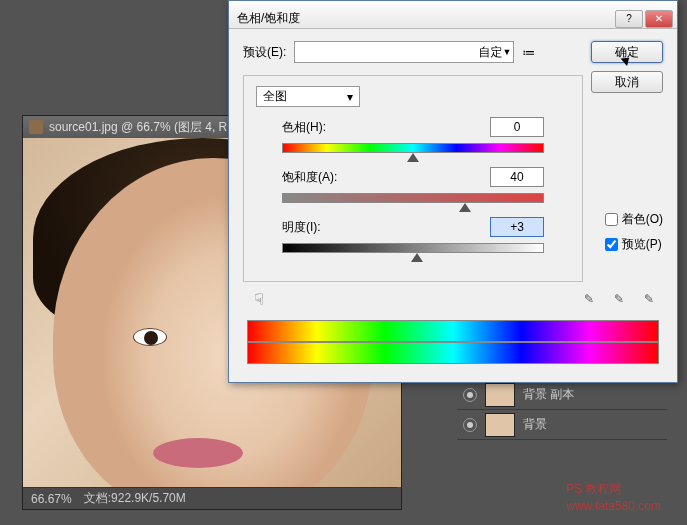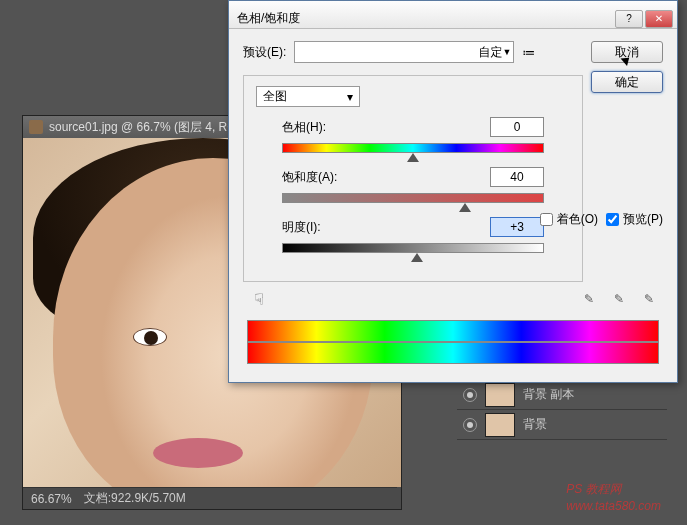--- a/index.html
+++ b/index.html
@@ -44,25 +44,25 @@
 .numbox.focus{border:1px solid #3a72c8;background:#cfe3ff}
 .track{height:10px;margin:6px 26px 0;position:relative;border:1px solid #888}
 .track.hue{background:linear-gradient(90deg,#f00,#ff0,#0f0,#0ff,#00f,#f0f,#f00)}
 .track.sat{background:linear-gradient(90deg,#888,#d44)}
 .track.light{background:linear-gradient(90deg,#000,#fff)}
 .thumb{position:absolute;top:9px;width:0;height:0;border-left:6px solid transparent;border-right:6px solid transparent;border-bottom:9px solid #555;transform:translateX(-6px)}
 .tool-row{display:flex;align-items:center;justify-content:space-between;margin-top:6px;padding:0 4px}
 .hand-icon{width:24px;height:22px;display:flex;align-items:center;justify-content:center;color:#666;font-size:16px}
 .droppers{display:flex;gap:10px}
 .dropper{width:20px;height:20px;display:flex;align-items:center;justify-content:center;color:#555}
-.checks{position:absolute;right:14px;top:182px;display:flex;flex-direction:row;gap:8px}
+.checks{position:absolute;right:14px;top:182px;display:flex;flex-direction:column;gap:8px}
 .chk{display:flex;align-items:center;gap:4px}
 .chk input{width:13px;height:13px}
 .spectrum{height:22px;margin:10px 4px 4px;background:linear-gradient(90deg,#f00,#ff0,#0f0,#0ff,#00f,#f0f,#f00);border:1px solid #888}
-.watermark{position:absolute;right:26px;bottom:10px;color:#b53a3a;font-style:italic;font-size:13px;line-height:1.4;text-align:left;font-family:cursive}
+.watermark{position:absolute;right:26px;bottom:10px;color:#b53a3a;font-size:13px;line-height:1.4;text-align:left;font-family:cursive}
 .watermark .line2{color:#b53a3a}
 .top-watermark{position:absolute;right:18px;top:2px;color:#888;font-size:11px}
 .seal{position:absolute;right:40px;top:310px;width:60px;height:120px;color:#a33;font-size:20px;writing-mode:vertical-rl;opacity:.55;font-family:"KaiTi",serif}
 </style>
 </head>
 <body>
 
 <div class="ps-bg"></div>
 <div class="top-watermark">思缘设计论坛  WWW.MISSYUAN.COM</div>
 
@@ -111,22 +111,22 @@
     <div class="preset-row">
       <span>预设(E):</span>
       <div class="dropdown" style="max-width:220px">
         <span>自定</span>
         <span class="arrow">▼</span>
       </div>
       <span style="font-size:13px">≔</span>
     </div>
 
     <div class="btn-col">
+      <div class="btn primary">确定</div>
       <div class="btn">取消</div>
-      <div class="btn primary">确定</div>
     </div>
     <div class="cursor"></div>
 
     <div class="group">
       <div class="subdrop">
         <span>全图</span>
         <span class="arrow">▾</span>
       </div>
 
       <div class="slider-block">

